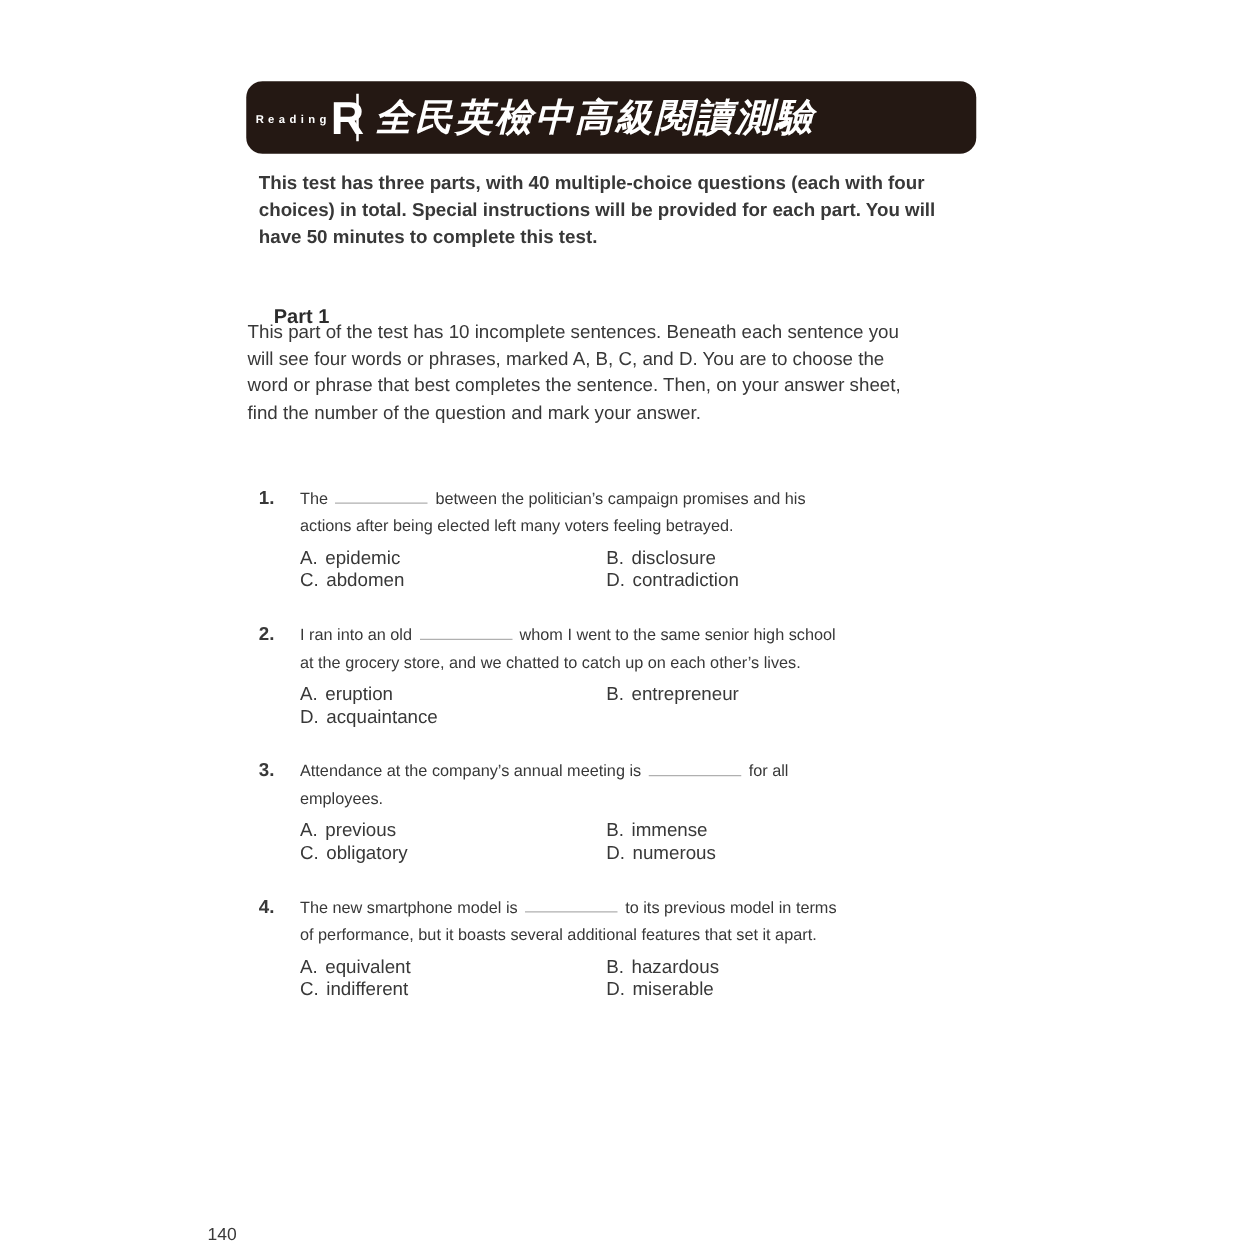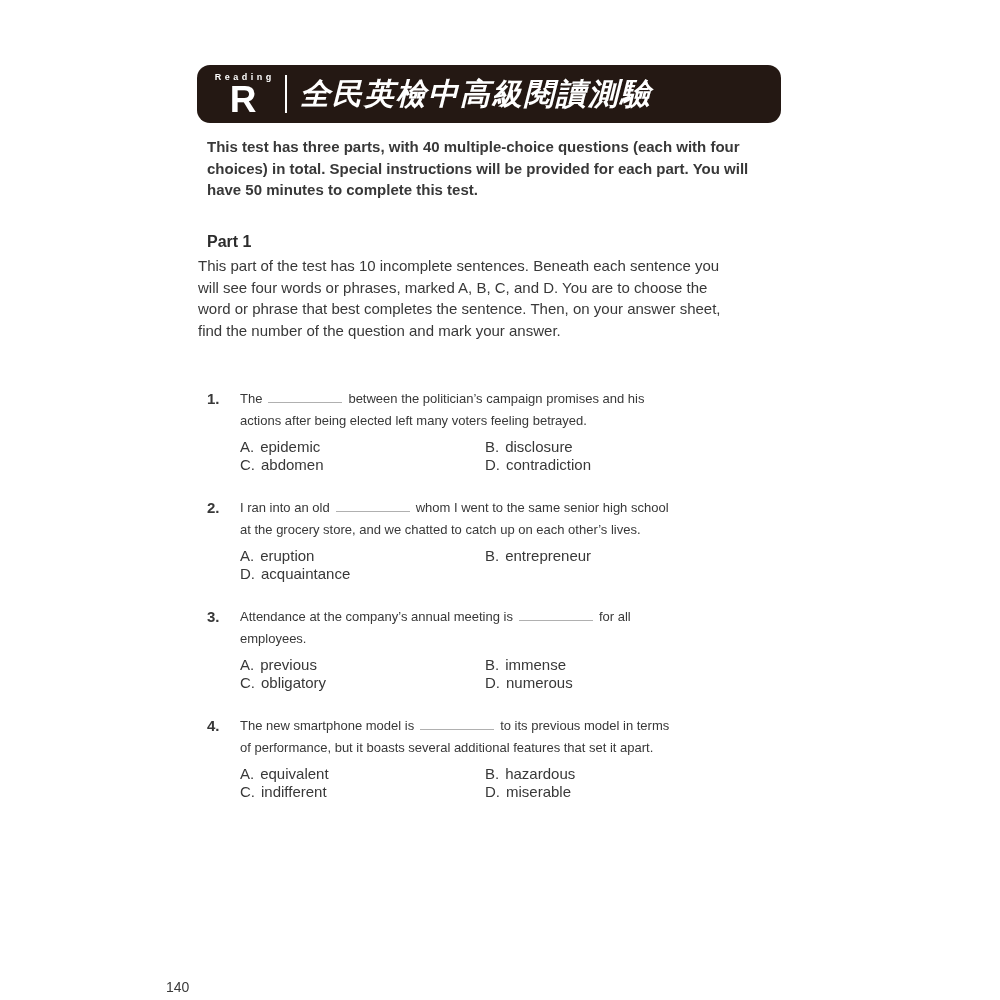--- a/index.html
+++ b/index.html
@@ -19,39 +19,39 @@
   .page { position: relative; width: 1000px; height: 1000px; background: #fff; overflow: hidden; }
 
   
   .banner {
     position: absolute; left: 197px; top: 65px; width: 584px; height: 58px;
     background: var(--banner-bg);
     border-radius: 13px;
     display: flex; align-items: center;
   }
   .badge {
-    display: flex; flex-direction: column; align-items: center;
+    display: flex; flex-direction: row; align-items: center;
     width: 84px; margin-left: 4px; padding-top: 2px;
   }
   .badge-label {
     color: var(--banner-text); font-size: 9px; font-weight: 700;
     letter-spacing: 3.5px; text-indent: 3.5px; line-height: 10px;
   }
   .badge-letter {
     color: var(--banner-text); font-size: 37px; font-weight: 700; line-height: 36px;
   }
   .banner-divider { width: 2px; height: 38px; background: var(--banner-text); margin: 0 13px 0 0; }
   .banner-title {
     color: var(--banner-text); font-size: 30px; font-weight: 700;
     letter-spacing: 2px; margin: 0; white-space: nowrap; font-style: italic;
   }
 
   
   .intro { position: absolute; left: 207px; top: 136px; font-size: 15px; line-height: 21.5px; font-weight: bold; }
-  .part-heading { position: absolute; left: 207px; top: 233px; margin: 0; font-size: 16px; font-weight: 700; color: #2c2c2c; }
+  .part-heading { position: absolute; left: 207px; top: 233px; margin: 12px; font-size: 16px; font-weight: 700; color: #2c2c2c; }
   .part-desc { position: absolute; left: 198px; top: 255px; font-size: 15px; line-height: 21.5px; }
 
   
   .questions { position: absolute; left: 207px; top: 388px; }
   .question { display: flex; margin-bottom: 23px; }
   .q-num { width: 33px; flex: 0 0 33px; font-weight: 700; font-size: 15px; line-height: 22px; }
   .q-line { font-size: 13px; line-height: 22px; white-space: nowrap; }
   .blank {
     display: inline-block; width: 74px; height: 13px;
     border-bottom: 1.5px solid var(--blank-line); margin: 0 6px;

